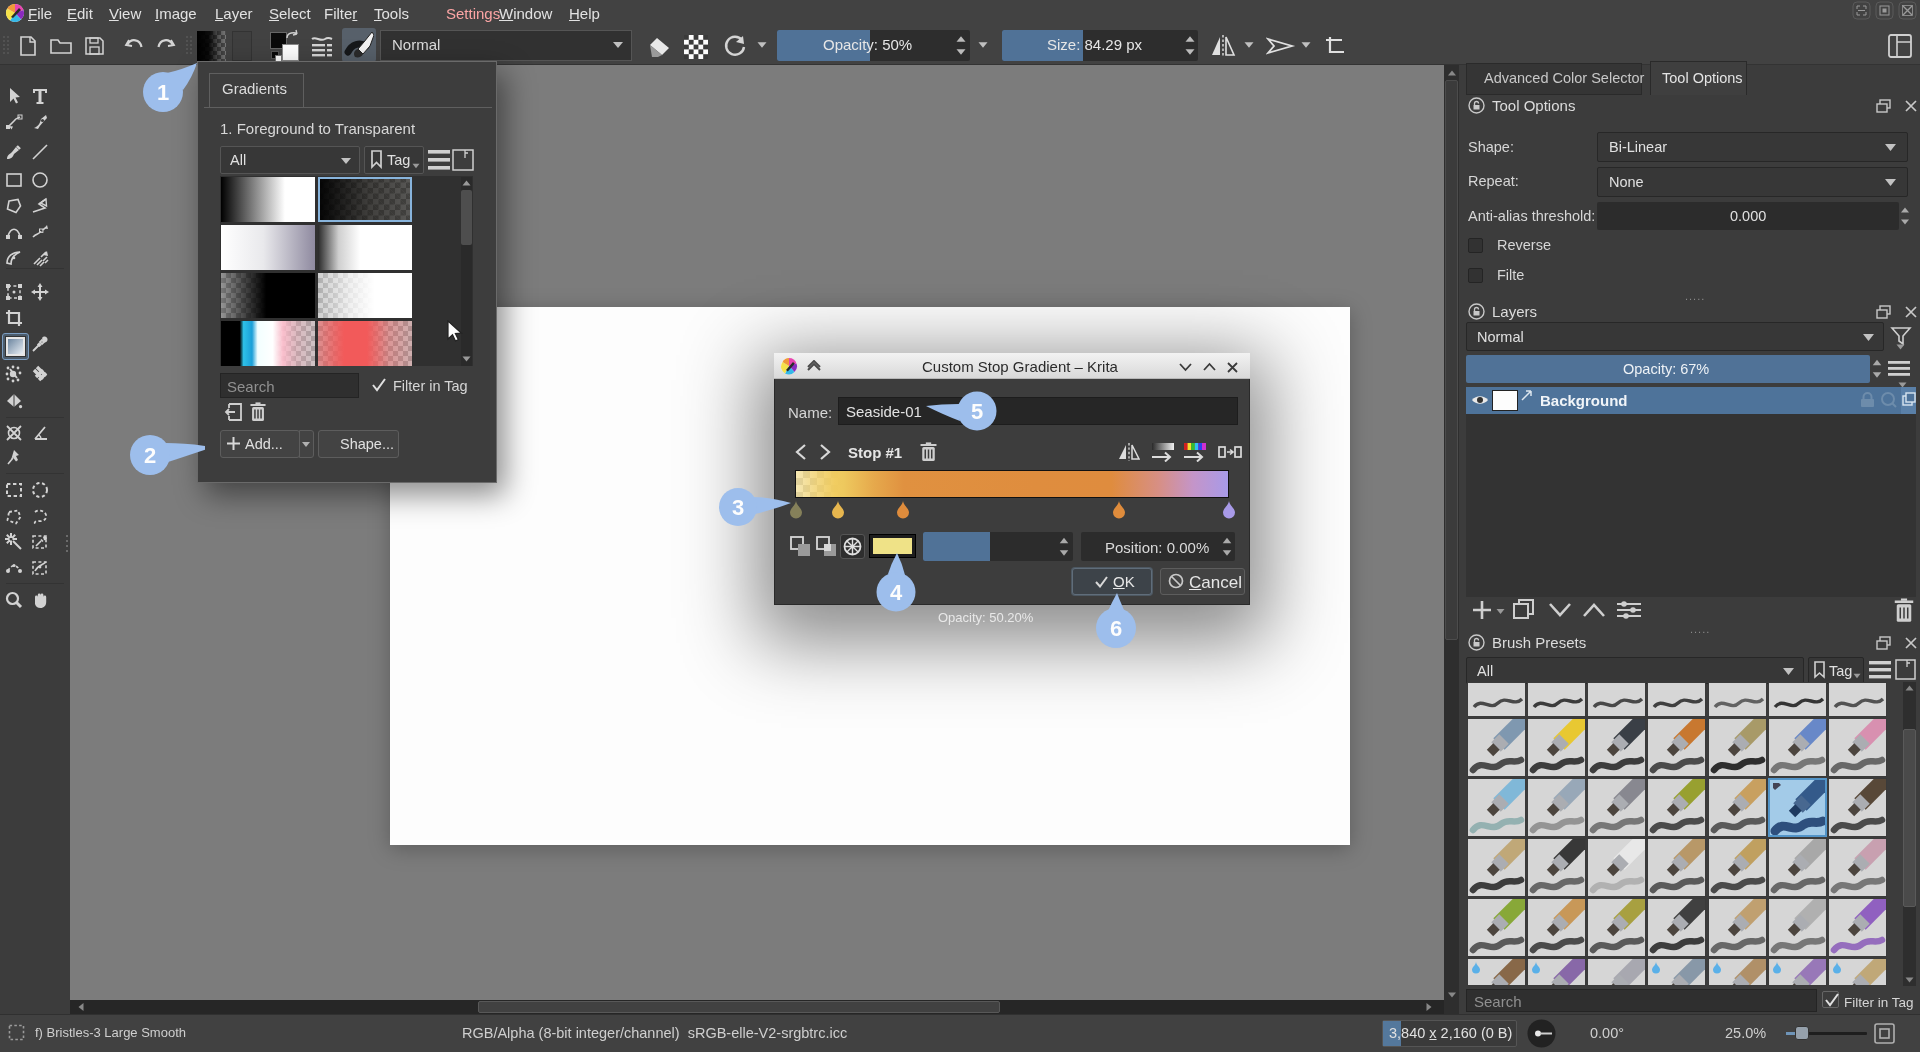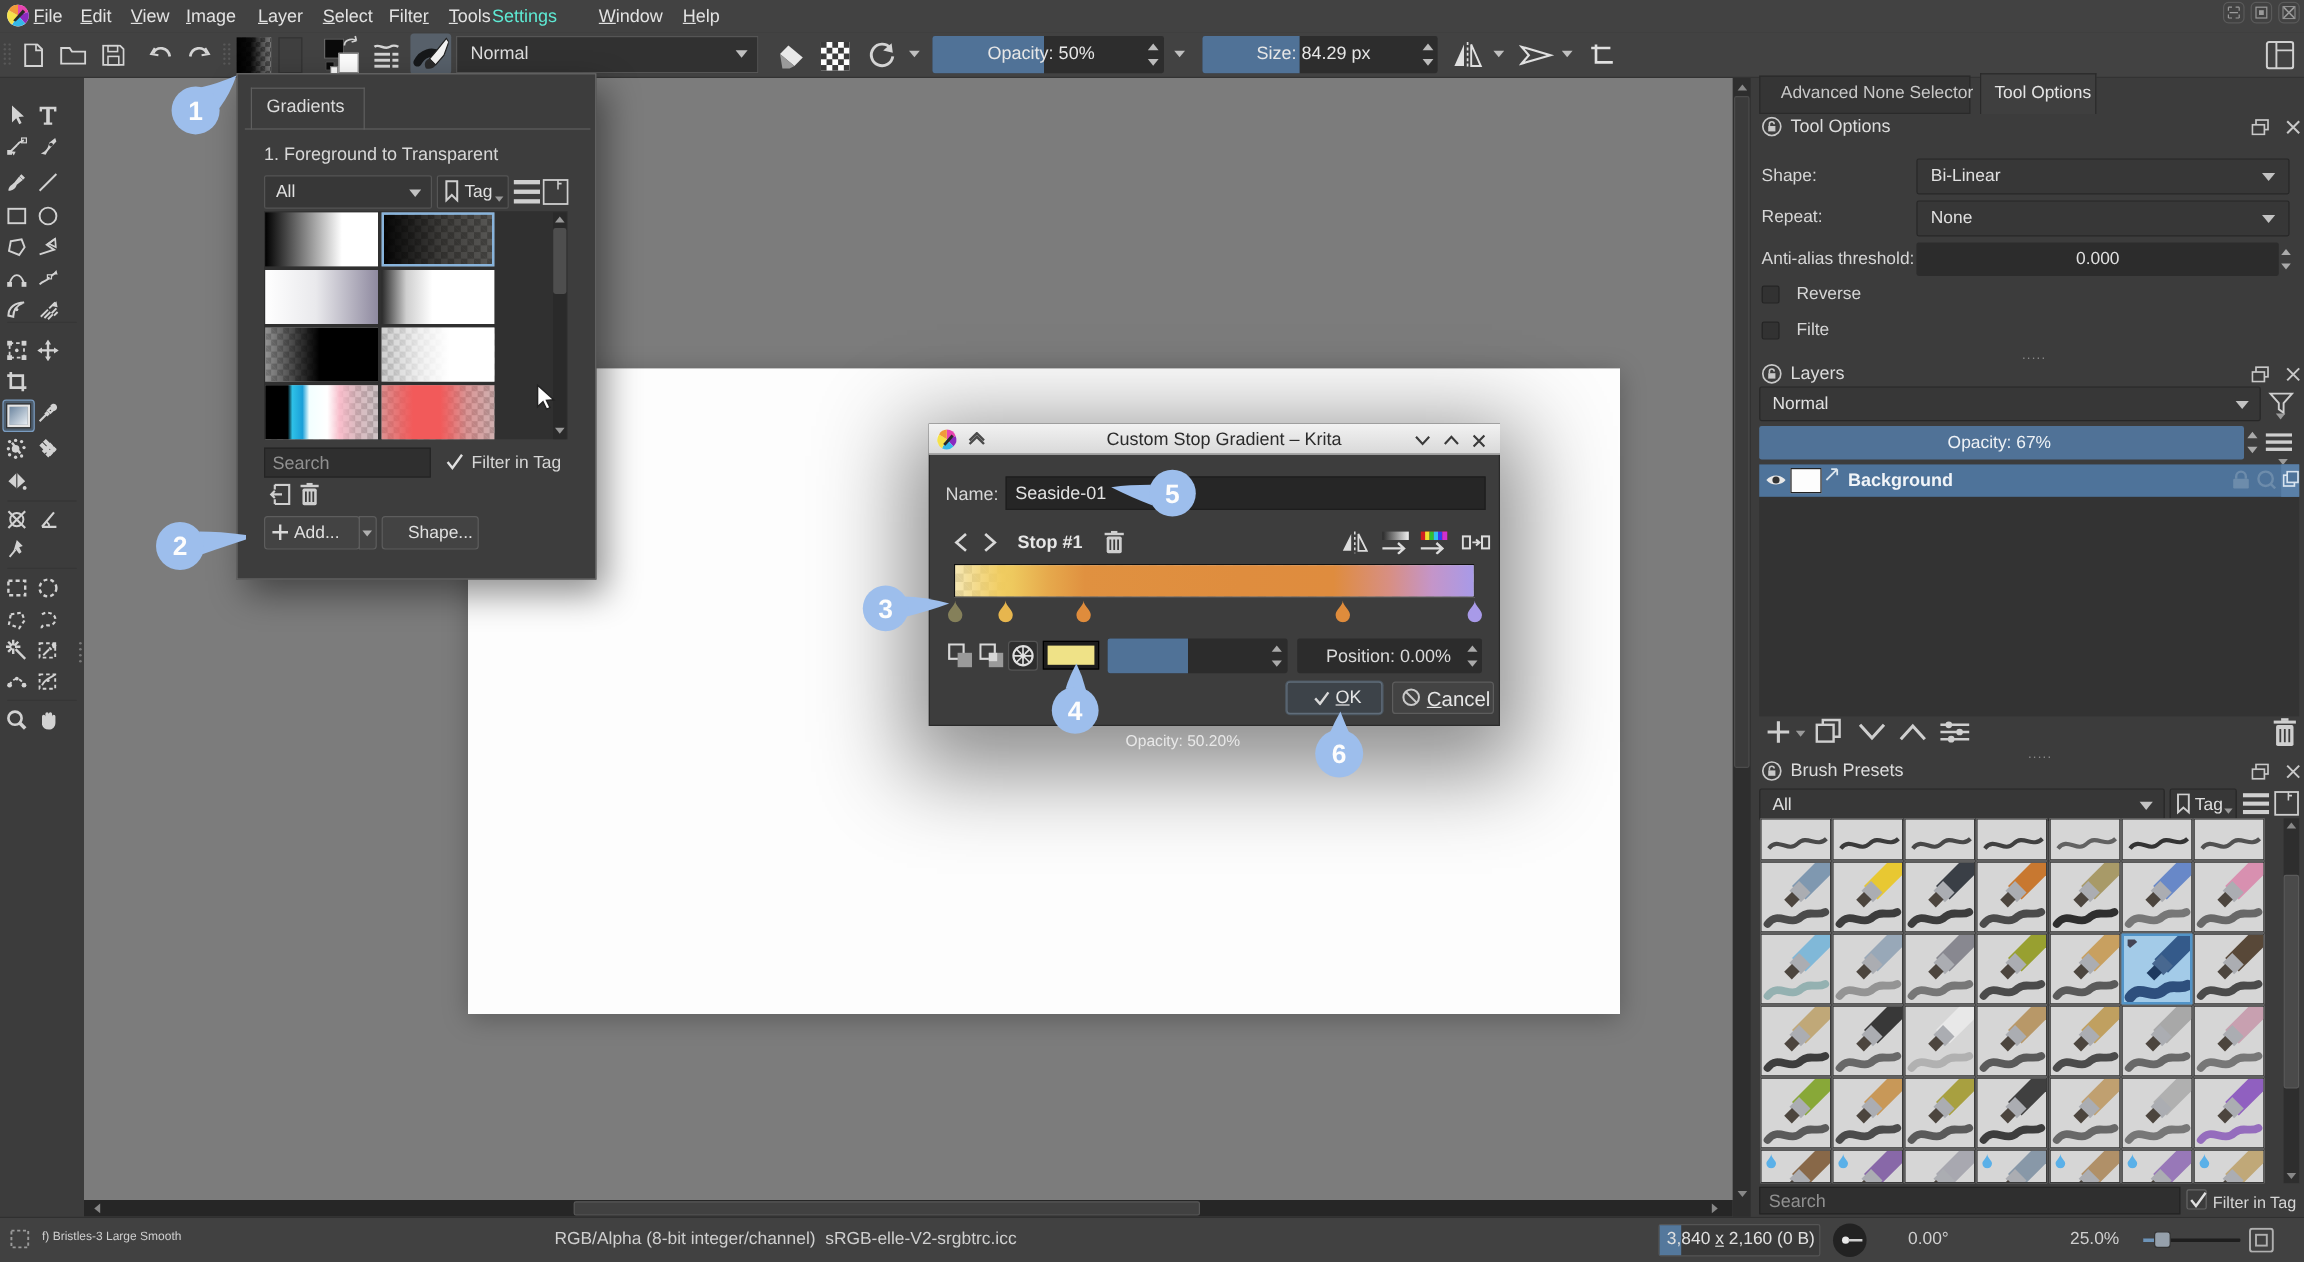--- a/index.html
+++ b/index.html
@@ -17,21 +17,21 @@
 <path d="M7 15 L15 6 L17 8 L9 16 Z" fill="#2a2a2a"></path>
   </svg>
 <div style="position:absolute;left:28px;top:5px;font-size:15px;color:#e2e2e2;white-space:nowrap;"><u>F</u>ile</div>
 <div style="position:absolute;left:67px;top:5px;font-size:15px;color:#e2e2e2;white-space:nowrap;"><u>E</u>dit</div>
 <div style="position:absolute;left:109px;top:5px;font-size:15px;color:#e2e2e2;white-space:nowrap;"><u>V</u>iew</div>
 <div style="position:absolute;left:155px;top:5px;font-size:15px;color:#e2e2e2;white-space:nowrap;"><u>I</u>mage</div>
 <div style="position:absolute;left:215px;top:5px;font-size:15px;color:#e2e2e2;white-space:nowrap;"><u>L</u>ayer</div>
 <div style="position:absolute;left:269px;top:5px;font-size:15px;color:#e2e2e2;white-space:nowrap;"><u>S</u>elect</div>
 <div style="position:absolute;left:324px;top:5px;font-size:15px;color:#e2e2e2;white-space:nowrap;">Filte<u>r</u></div>
 <div style="position:absolute;left:374px;top:5px;font-size:15px;color:#e2e2e2;white-space:nowrap;"><u>T</u>ools</div>
-<div style="position:absolute;left:410px;top:5px;font-size:15px;color:#5eead4;white-space:nowrap;">Settin<u>g</u>s</div>
+<div style="position:absolute;left:446px;top:5px;font-size:15px;color:#fca5a5;white-space:nowrap;">Settin<u>g</u>s</div>
 <div style="position:absolute;left:499px;top:5px;font-size:15px;color:#e2e2e2;white-space:nowrap;"><u>W</u>indow</div>
 <div style="position:absolute;left:569px;top:5px;font-size:15px;color:#e2e2e2;white-space:nowrap;"><u>H</u>elp</div>
 <svg style="position:absolute;left:1852px;top:1px;" width="19" height="19" viewBox="0 0 19 19">
     <rect x="1" y="1" width="17" height="17" rx="4" fill="none" stroke="#5a5a5a"></rect>
     <path d="M5 5 h3 M5 5 v3 M14 5 h-3 M14 5 v3 M5 14 h3 M5 14 v-3 M14 14 h-3 M14 14 v-3 M6 9.5 h7" stroke="#9a9a9a" fill="none"></path>
   </svg>
 <svg style="position:absolute;left:1875px;top:1px;" width="19" height="19" viewBox="0 0 19 19">
     <rect x="1" y="1" width="17" height="17" rx="4" fill="none" stroke="#5a5a5a"></rect>
     <rect x="5" y="5" width="9" height="9" fill="none" stroke="#9a9a9a"></rect>
     <rect x="7.5" y="7.5" width="4" height="4" fill="#9a9a9a"></rect>
@@ -361,42 +361,42 @@
     <polygon points="1.0,7.48 9.0,7.48 5,2.52" fill="#888"></polygon>
   </svg>
 <svg style="position:absolute;left:1447px;top:990px;" width="10" height="10" viewBox="0 0 10 10">
     <polygon points="1.0,2.52 9.0,2.52 5,7.48" fill="#888"></polygon>
   </svg>
 <div style="position:absolute;left:1445px;top:80px;width:13px;height:560px;background:#3b3b3b;border:1px solid #4c4c4c;border-radius:2px;"></div>
 <div style="position:absolute;left:0px;top:1014px;width:1920px;height:38px;background:#414141;border-top:1px solid #303030;"></div>
 <svg style="position:absolute;left:8px;top:1024px;" width="17" height="17" viewBox="0 0 17 17">
     <rect x="1.5" y="1.5" width="14" height="14" fill="none" stroke="#9a9a9a" stroke-width="1.6" stroke-dasharray="2.6 2.2"></rect>
   </svg>
-<div style="position:absolute;left:35px;top:1025px;font-size:10px;color:#cfcfcf;white-space:nowrap;">f) Bristles-3 Large Smooth</div>
+<div style="position:absolute;left:35px;top:1025px;font-size:13px;color:#cfcfcf;white-space:nowrap;">f) Bristles-3 Large Smooth</div>
 <div style="position:absolute;left:462px;top:1025px;font-size:14.5px;color:#cfcfcf;white-space:nowrap;">RGB/Alpha (8-bit integer/channel)&nbsp;&nbsp;sRGB-elle-V2-srgbtrc.icc</div>
 <div style="position:absolute;left:1382px;top:1020px;width:135px;height:27px;background:#3a3a3a;border:1px solid #555;border-radius:2px;"></div>
 <div style="position:absolute;left:1383px;top:1021px;width:18px;height:25px;background:#54789c;"></div>
 <div style="position:absolute;left:1389px;top:1025px;font-size:14.5px;color:#e0e0e0;white-space:nowrap;">3,840 <u>x</u> 2,160 (0 B)</div>
 <svg style="position:absolute;left:1526px;top:1018px;" width="31" height="31" viewBox="0 0 31 31">
     <circle cx="15.5" cy="15.5" r="14" fill="#222"></circle>
     <circle cx="12" cy="15.5" r="3" fill="#e8e8e8"></circle>
     <path d="M14 15.5 H26" stroke="#cfcfcf" stroke-width="2"></path>
   </svg>
 <div style="position:absolute;left:1590px;top:1025px;font-size:14.5px;color:#cfcfcf;white-space:nowrap;">0.00°</div>
 <div style="position:absolute;left:1725px;top:1025px;font-size:14.5px;color:#cfcfcf;white-space:nowrap;">25.0%</div>
 <div style="position:absolute;left:1786px;top:1032px;width:81px;height:3px;background:#1e1e1e;border-radius:1px;"></div>
 <div style="position:absolute;left:1786px;top:1032px;width:12px;height:3px;background:#6e94b8;"></div>
 <div style="position:absolute;left:1795px;top:1026px;width:14px;height:14px;background:#95a0ab;border-radius:3px;border:1px solid #333;"></div>
 <svg style="position:absolute;left:1874px;top:1023px;" width="21" height="21" viewBox="0 0 21 21">
     <rect x="1" y="1" width="19" height="19" rx="2" fill="none" stroke="#b0b0b0" stroke-width="1.6"></rect>
     <rect x="6" y="6" width="9" height="9" fill="none" stroke="#b0b0b0" stroke-width="1.6"></rect>
   </svg>
 <div style="position:absolute;left:1459px;top:65px;width:461px;height:949px;background:#3c3c3c;"></div>
 <div style="position:absolute;left:1466px;top:63px;width:176px;height:32px;background:#353535;border:1px solid #2a2a2a;"></div>
-<div style="position:absolute;left:1484px;top:70px;font-size:14.5px;color:#c8c8c8;white-space:nowrap;">Advanced None Selector</div>
+<div style="position:absolute;left:1484px;top:70px;font-size:14.5px;color:#c8c8c8;white-space:nowrap;">Advanced Color Selector</div>
 <div style="position:absolute;left:1650px;top:61px;width:97px;height:34px;background:#3f3f3f;border:1px solid #2a2a2a;border-bottom:none;"></div>
 <div style="position:absolute;left:1662px;top:70px;font-size:14.5px;color:#e4e4e4;white-space:nowrap;">Tool Options</div>
 <svg style="position:absolute;left:1468px;top:97px;" width="17" height="17" viewBox="0 0 17 17">
     <circle cx="8.5" cy="8.5" r="7.5" fill="none" stroke="#c8c8c8" stroke-width="1.4"></circle>
     <rect x="5.5" y="8" width="6" height="4.5" fill="#c8c8c8"></rect>
     <path d="M6.5 8 V6.5 a2 2 0 0 1 4 0" fill="none" stroke="#c8c8c8" stroke-width="1.3"></path>
   </svg>
 <div style="position:absolute;left:1492px;top:97px;font-size:15px;color:#dcdcdc;white-space:nowrap;">Tool Options</div>
 <svg style="position:absolute;left:1876px;top:99px;" width="16" height="14" viewBox="0 0 16 14">
     <rect x="4" y="1" width="10" height="8" fill="none" stroke="#c8c8c8" stroke-width="1.4"></rect>

